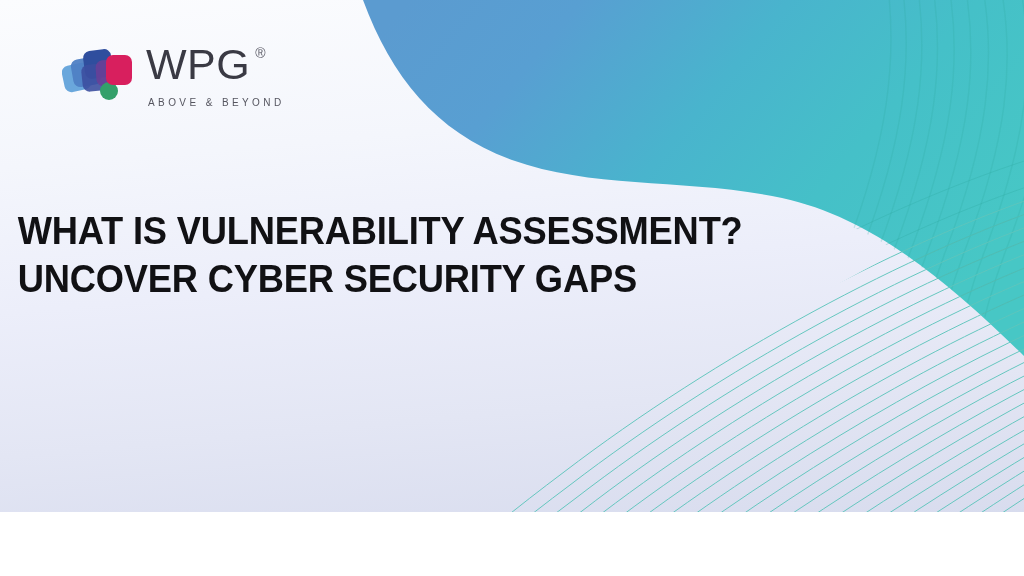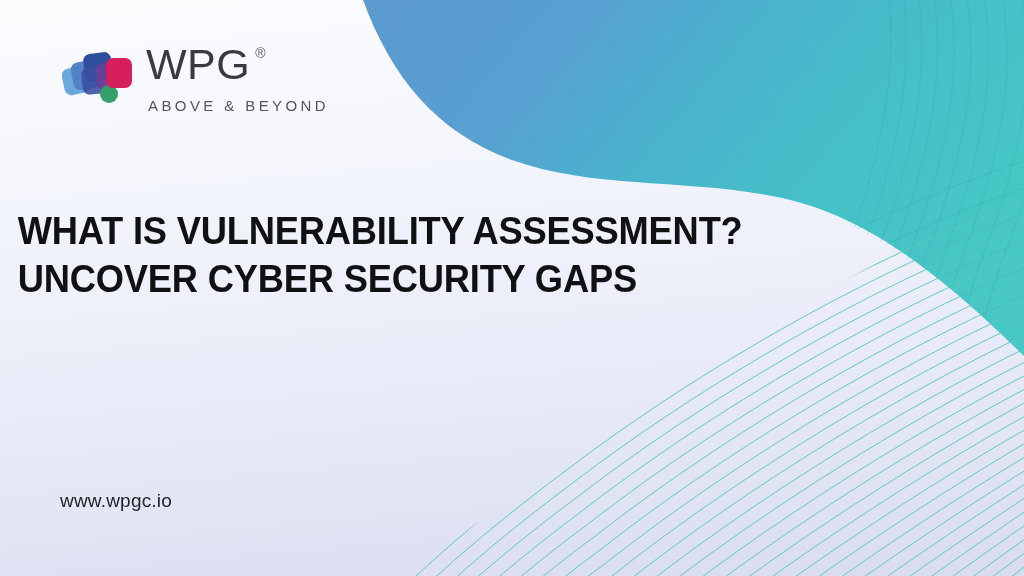--- a/index.html
+++ b/index.html
@@ -4,21 +4,21 @@
 <title>WPG Vulnerability Assessment Banner</title>
 <style>
   html, body {
     margin: 0;
     padding: 0;
     background: #ffffff;
   }
   #banner {
     position: relative;
     width: 1024px;
-    height: 576px;
+    height: 512px;
     overflow: hidden;
     font-family: "Liberation Sans", sans-serif;
     background: linear-gradient(175deg, #fbfcfe 0%, #f4f6fc 28%, #eceefa 52%, #e3e6f4 76%, #d8dcee 100%);
     text-decoration: underline;
   }
 
   
   #art {
     position: absolute;
     inset: 0;
@@ -62,21 +62,21 @@
     color: #3a3a44;
   }
   #wpg-reg {
     font-size: 14px;
     line-height: 1;
     color: #5a5a66;
     margin-left: 5px;
     margin-top: 2px;
   }
   #wpg-tagline {
-    font-size: 15px;
+    font-size: 10px;
     letter-spacing: 3.4px;
     color: #55555f;
     font-weight: 400;
     margin-top: 12px;
     margin-left: 2px;
     white-space: nowrap;
   }
 
   
   #headline {
@@ -240,15 +240,14 @@
       </div>
       <div id="wpg-tagline">ABOVE &amp; BEYOND</div>
     </div>
   </div>
 
   <div id="headline">
     <span class="headline-line">WHAT IS VULNERABILITY ASSESSMENT?</span>
     <span class="headline-line">UNCOVER CYBER SECURITY GAPS</span>
   </div>
 
-  <div id="site-url">www.wpgc.io</div>
 
 </div>
 
 </body></html>

